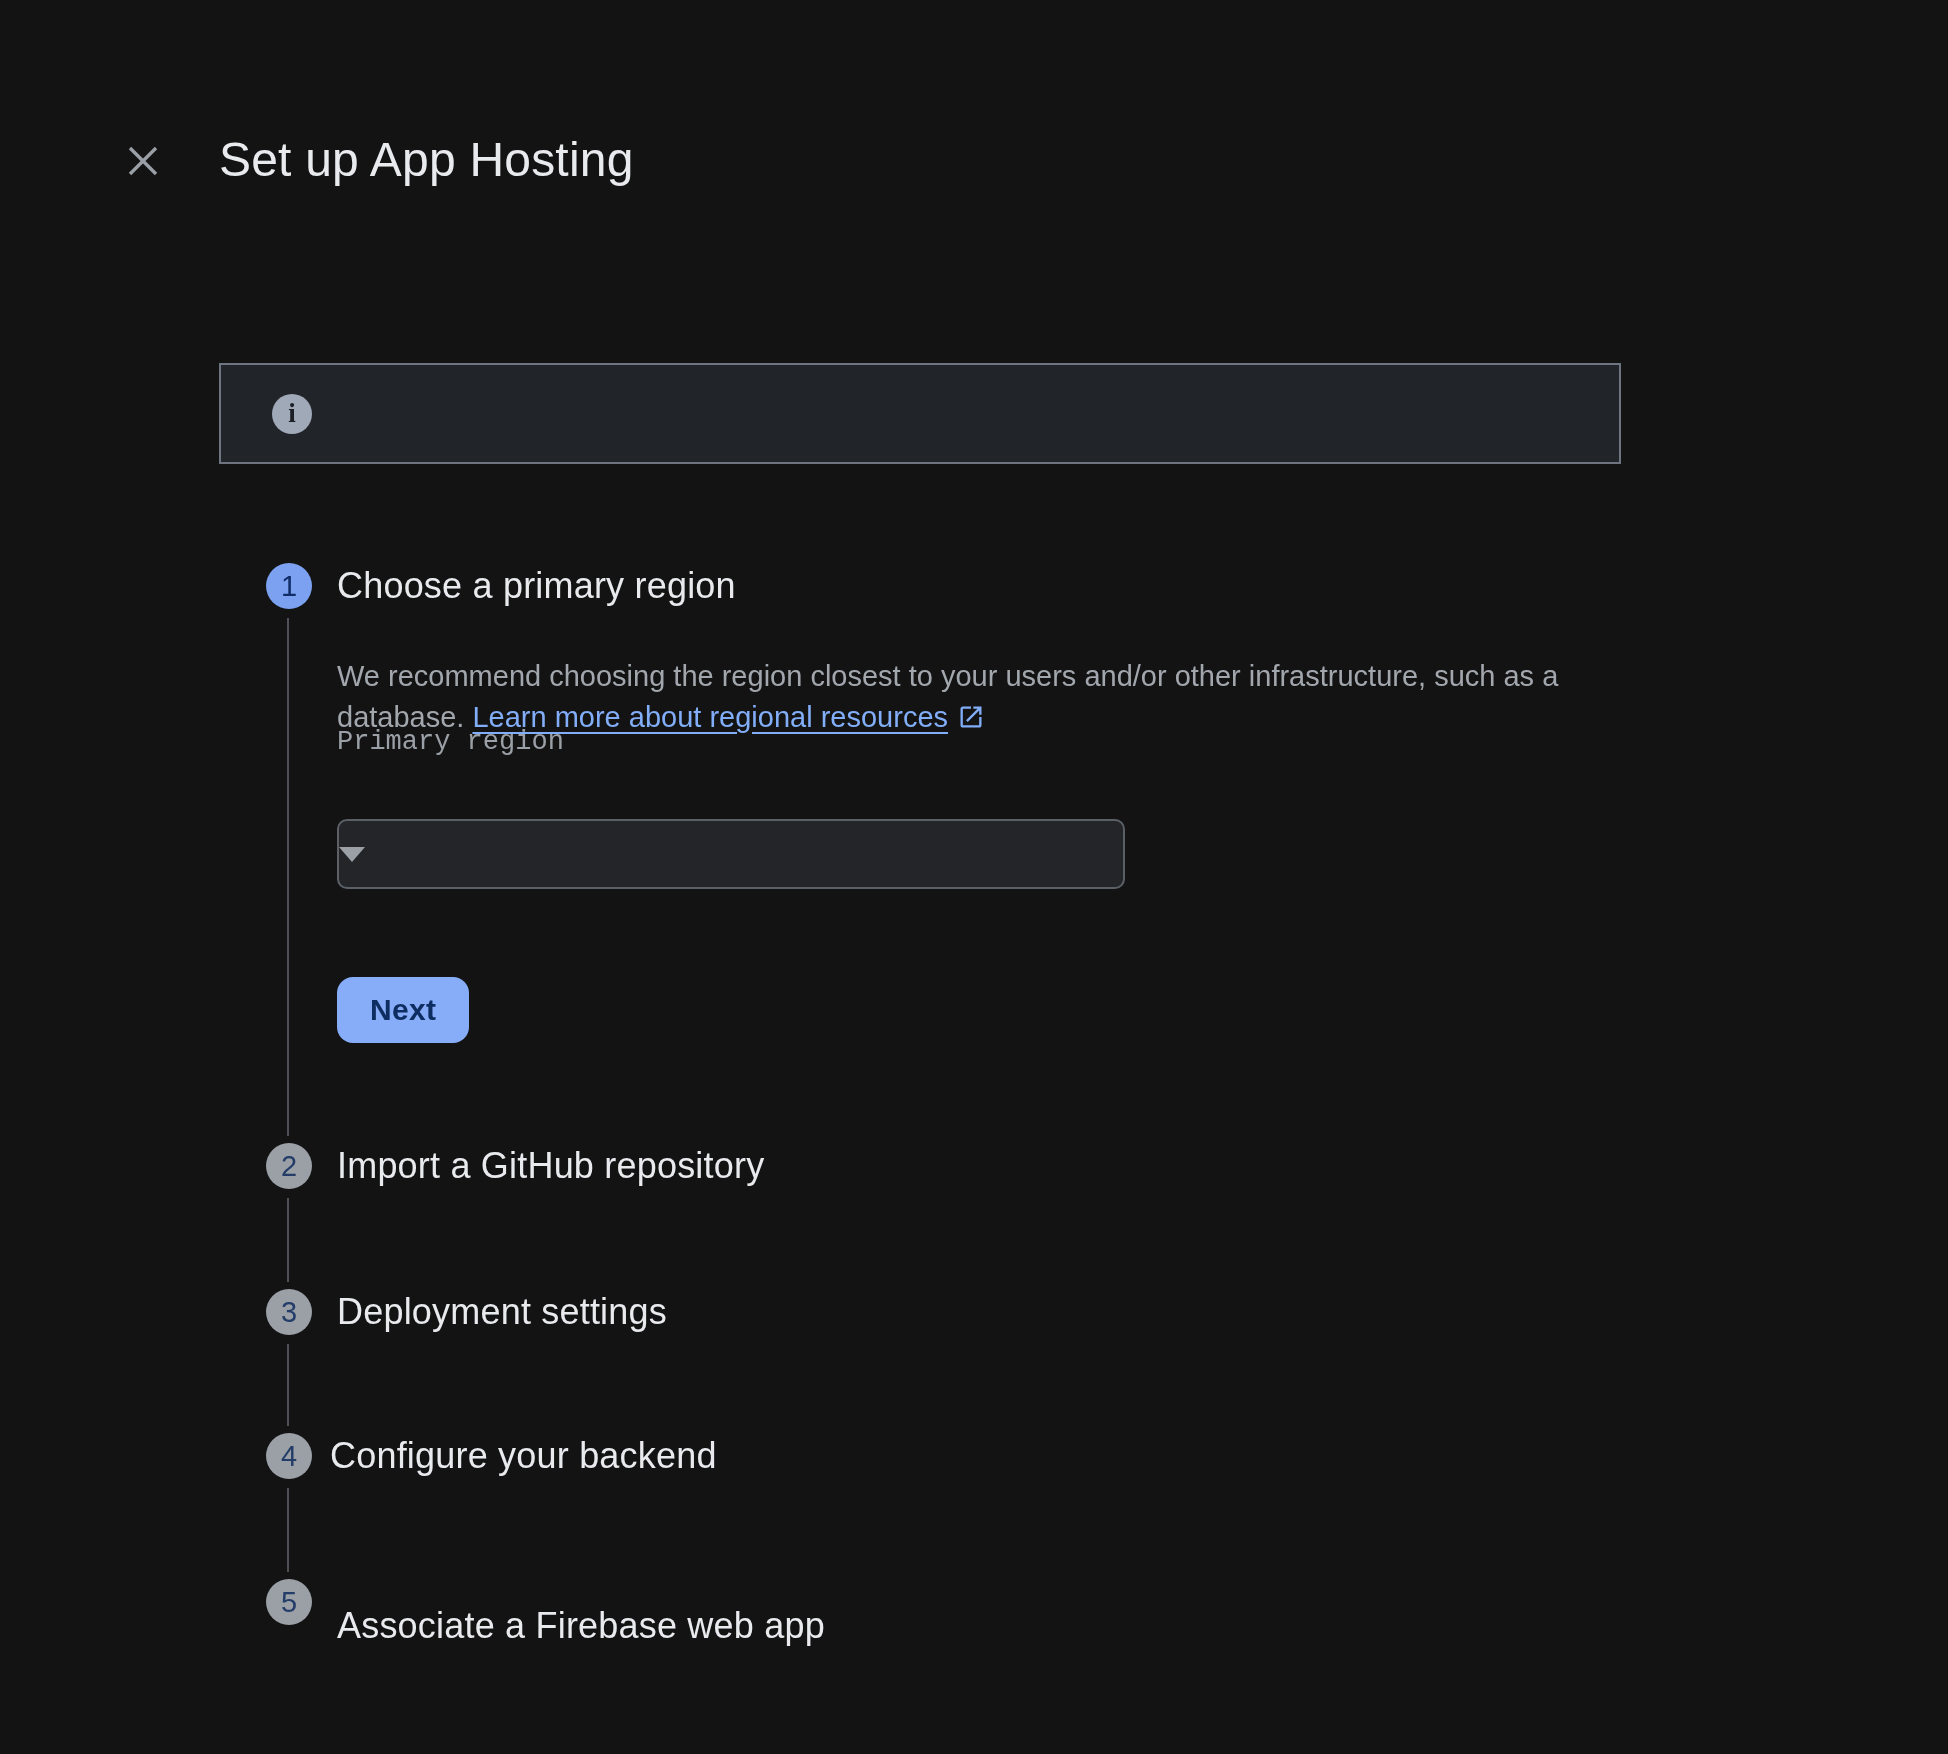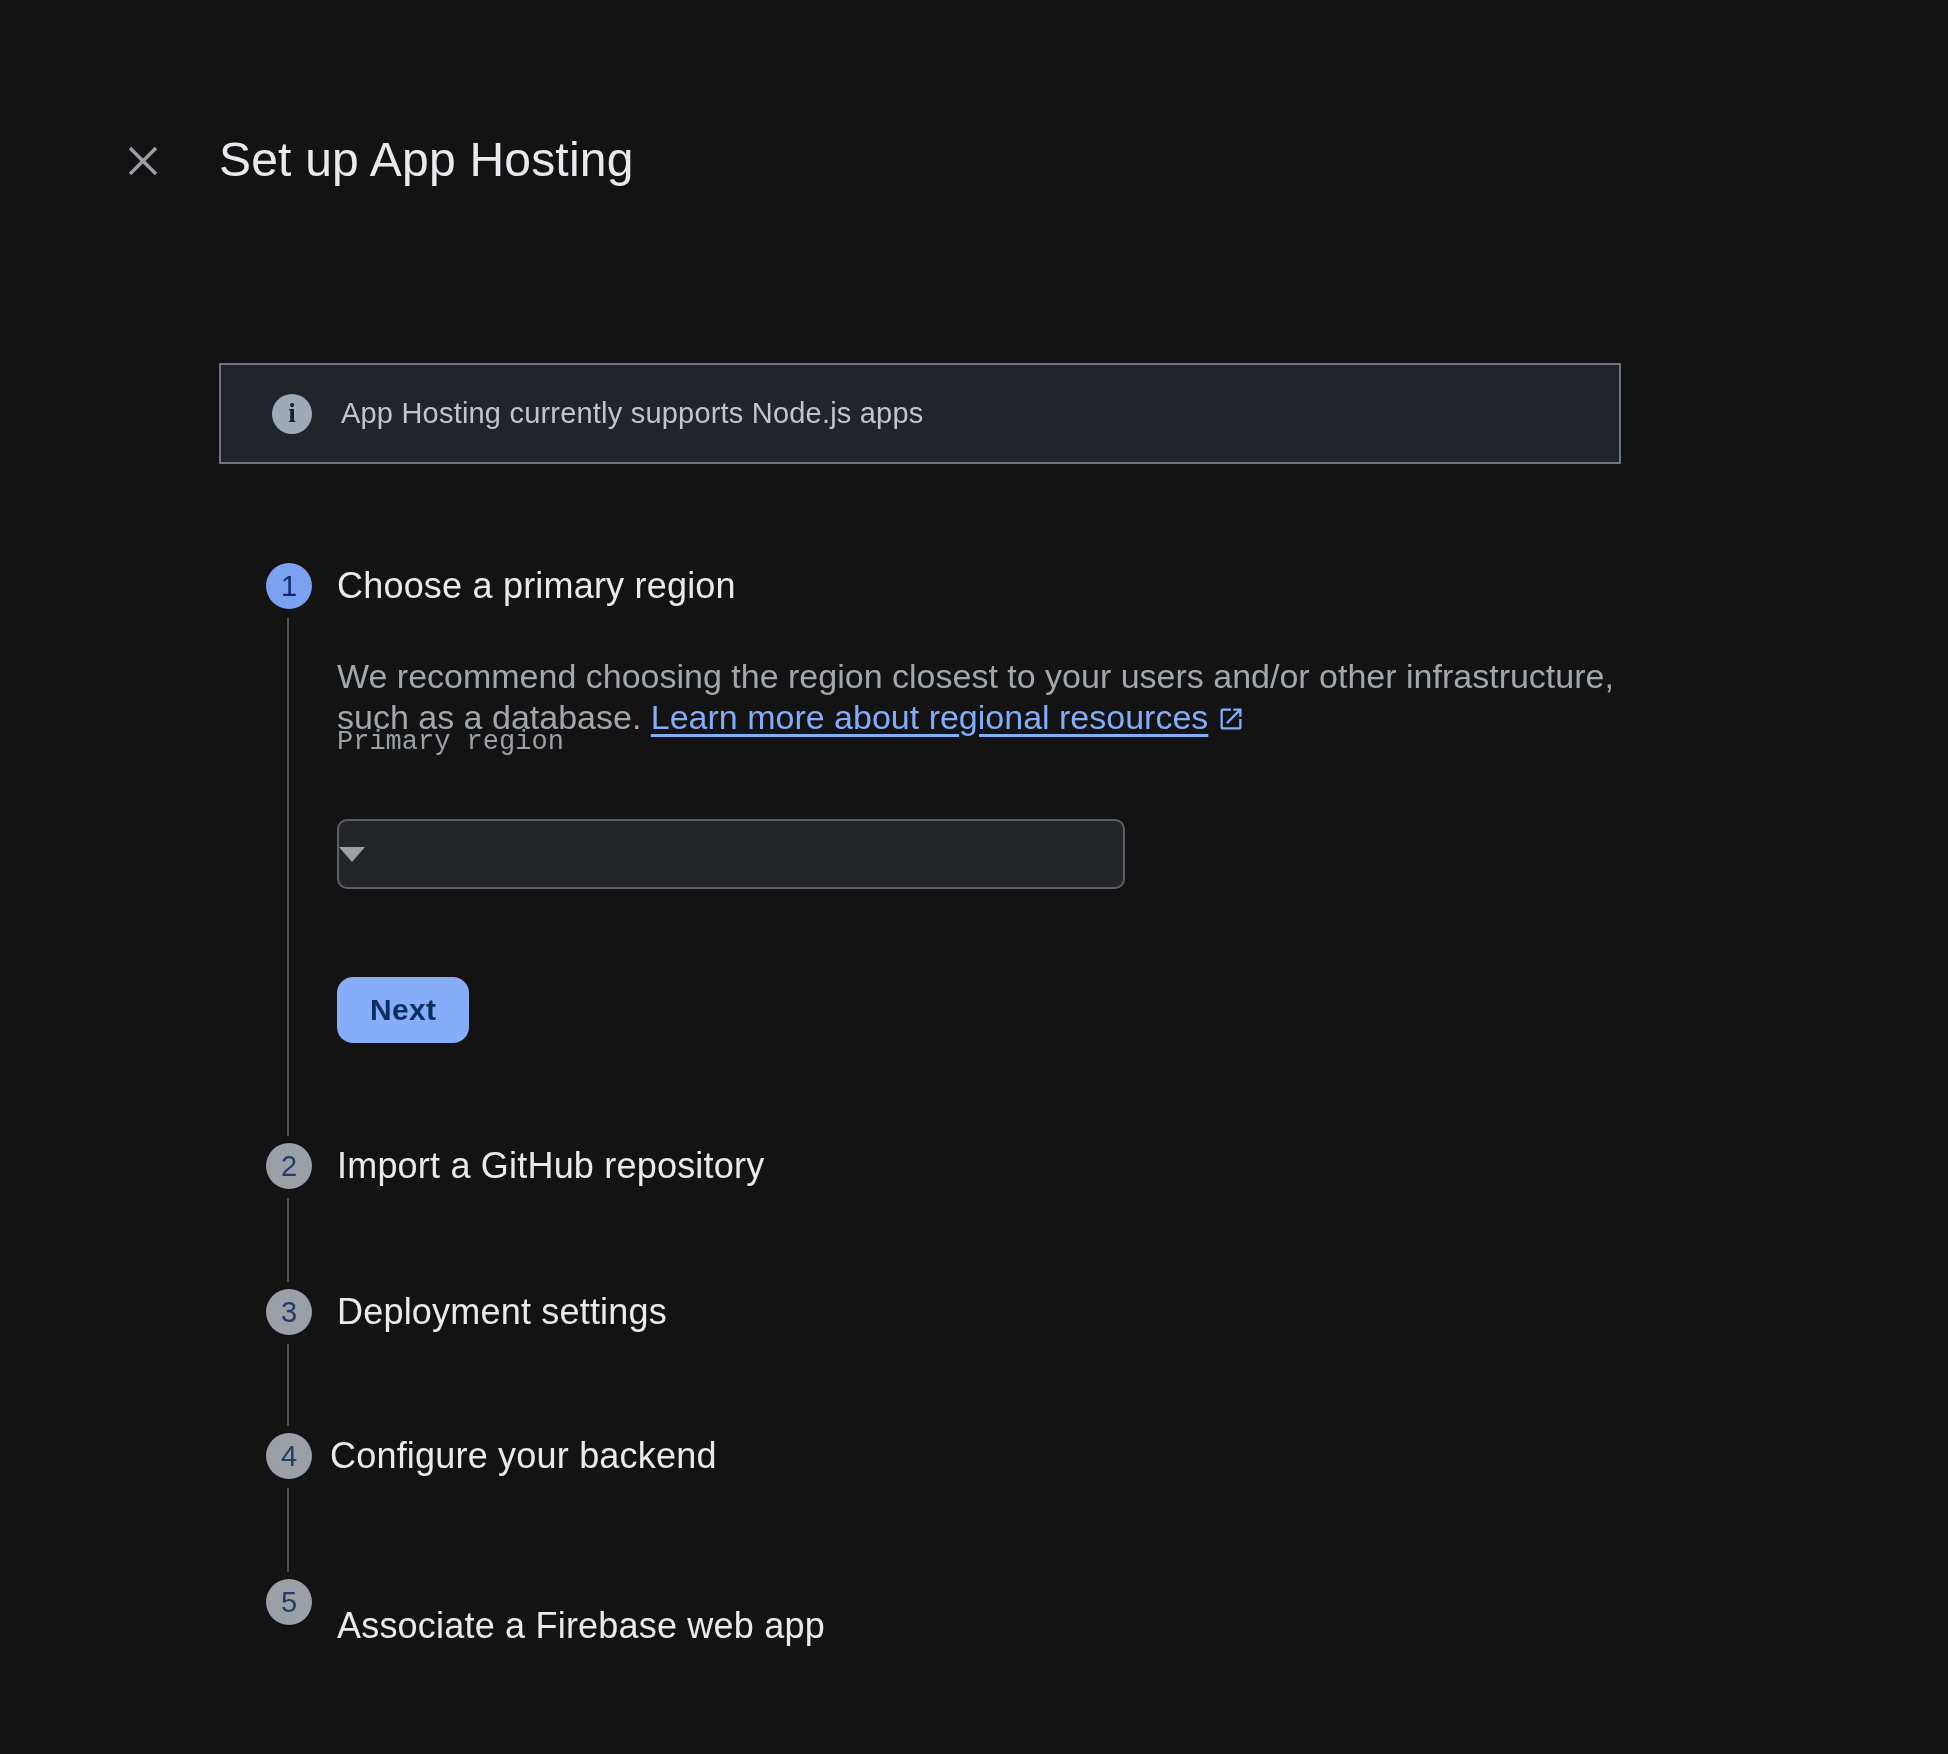--- a/index.html
+++ b/index.html
@@ -54,21 +54,21 @@
   .step-circle.upcoming { background:#9aa0a6; color:#233c68; }
   .step-label {
     font-size:36px; font-weight:500; color:#e8eaed;
     line-height:46px; letter-spacing:0.2px;
   }
   .connector { width:2px; background:#4c5056; left:287px; }
 
   
   .step-desc {
     left:337px; top:656px; width:1320px;
-    font-size:34px; line-height:41px; font-weight:400; color:#a2a7ad;
+    font-size:29px; line-height:41px; font-weight:400; color:#a2a7ad;
   }
   .step-desc a {
     color:#82adf8; text-decoration:underline; text-underline-offset:5px;
     cursor:pointer; white-space:nowrap;
   }
   .ext-icon { display:inline-block; vertical-align:-4px; margin-left:9px; }
 
   .field-label {
     left:337px; top:727px;
     font-size:27px; color:#9aa0a6; font-weight:400;font-family:Liberation Mono, monospace;
@@ -105,21 +105,20 @@
     <svg width="34" height="34" viewBox="0 0 34 34">
       <line x1="4" y1="4" x2="30" y2="30" stroke="#9aa0a6" stroke-width="3.4"></line>
       <line x1="30" y1="4" x2="4" y2="30" stroke="#9aa0a6" stroke-width="3.4"></line>
     </svg>
   </span>
 </button>
 <h1 class="abs page-title">Set up App Hosting</h1>
 
 <div class="abs banner">
   <div class="banner-icon">i</div>
-  <div class="banner-text">App Hosting currently supports Node.js apps</div>
 </div>
 
 <div class="abs connector" style="top:618px; height:518px;"></div>
 <div class="abs connector" style="top:1198px; height:84px;"></div>
 <div class="abs connector" style="top:1344px; height:82px;"></div>
 <div class="abs connector" style="top:1488px; height:84px;"></div>
 
 <div class="abs step-circle active" style="left:266px; top:563px;">1</div>
 <div class="abs step-label" style="left:337px; top:563px;">Choose a primary region</div>
 

